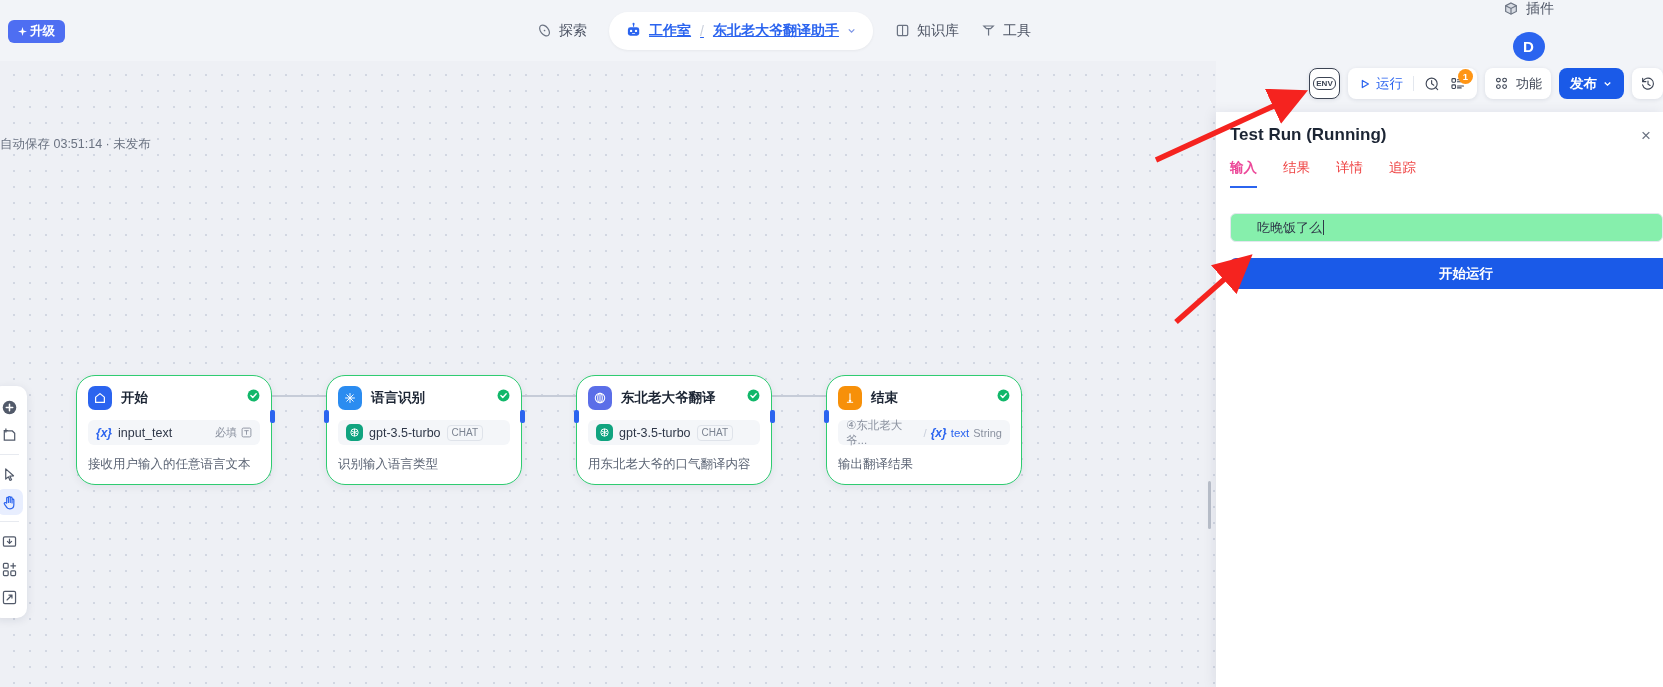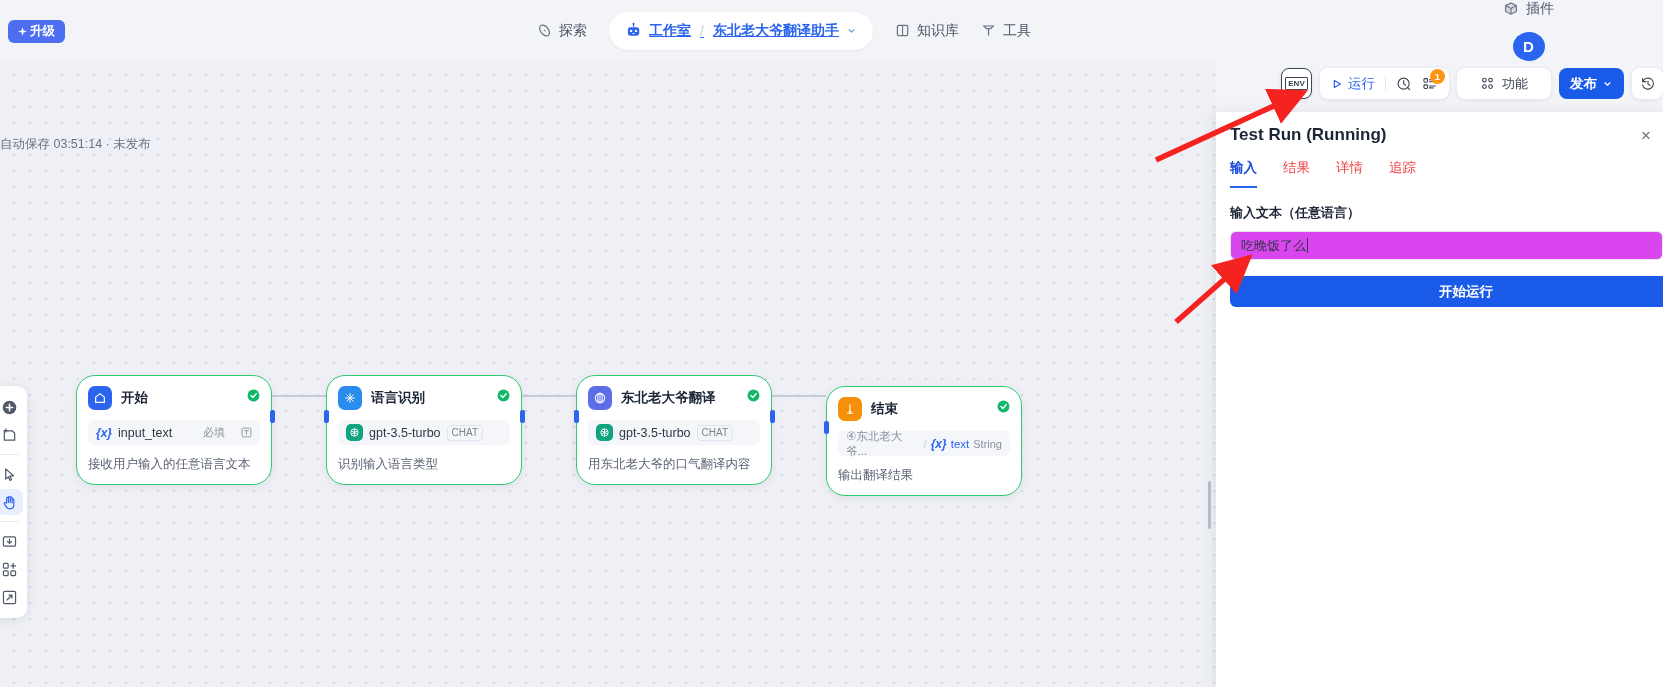--- a/index.html
+++ b/index.html
@@ -99,21 +99,21 @@
     color: #fff; flex: 0 0 auto;
   }
   .node-title { font-size: 13.5px; font-weight: 700; color: #1c2534; }
   .node-check { position: absolute; right: 0; top: 3px; }
   .node-param {
     margin-top: 10px; height: 25px; background: #f4f6f9; border-radius: 6px;
     display: flex; align-items: center; padding: 0 8px; gap: 6px;
     font-size: 12.5px; color: #2e3748;
   }
   .varx { color: #2b64ef; font-style: italic; font-weight: 700; font-size: 12px; }
-  .req { margin-left: auto; font-size: 11px; color: #8a919f; display: flex; align-items: center; gap: 16px; text-align: center; }
+  .req { margin-left: auto; font-size: 11px; color: #8a919f; display: flex; align-items: center; gap: 4px; text-align: center; }
   .chat-tag {
     border: 1px solid #dfe3ea; border-radius: 4px;
     font-size: 10px; color: #7b8391; padding: 1px 4px; line-height: 12px;
   }
   .node-desc { margin-top: 11px; font-size: 12.5px; color: #5b6474; }
   .model-ico {
     width: 17px; height: 17px; border-radius: 5px; background: #10a37f;
     display: flex; align-items: center; justify-content: center; color:#fff; flex:0 0 auto;
   }
   .port {
@@ -132,45 +132,45 @@
   .panel-title {
     font-size: 17px; font-weight: 700; color: #1c2534;
     padding: 13px 20px 0 14px;
   }
   .panel-close {
     position: absolute; right: 12px; top: 15px; color: #6b7382; cursor: pointer;
     font-size: 17px; line-height: 1;
   }
   .tabs { display: flex; gap: 26px; padding: 14px 0 0 14px; position: relative; }
   .tab { font-size: 13.5px; color: #ef4444; cursor: pointer; padding-bottom: 9px; }
-  .tab.active { color: #1d4ed8; font-weight: 700; border-bottom: 2.5px solid #2b64ef; }
+  .tab.active { color: #ec4899; font-weight: 700; border-bottom: 2.5px solid #2b64ef; }
   .panel-body { padding: 16px 0 0 14px; }
   .field-label { font-size: 13px; font-weight: 700; color: #1c2534; }
   .field-input {
     margin-top: 9px; height: 29px; width: 433px;
-    background: #d946ef; border: 1px solid #e3e7ee; border-radius: 6px;
-    display: flex; align-items: center; padding: 0 10px;
+    background: #86efac; border: 1px solid #e3e7ee; border-radius: 6px;
+    display: flex; align-items: center; padding: 0 26px;
     font-size: 13px; color: #2e3748;
   }
   .caret { width: 1px; height: 15px; background: #2e3748; margin-left: 1px; }
   .run-btn {
     margin-top: 16px; width: 472px; height: 31px;
     background: #1a5ae8; color: #fff; border-radius: 6px;
     display: flex; align-items: center; justify-content: center;
     font-size: 13.5px; font-weight: 700; cursor: pointer;
   }
 
   
   .toolbar {
     position: absolute; right: 0px; top: 68px;
     display: flex; align-items: center; gap: 8px; z-index: 5;
   }
   .tb-chip {
     background: #fff; border-radius: 8px; height: 31px;
-    display: flex; align-items: center; padding: 0 23px; gap: 7px;
+    display: flex; align-items: center; padding: 0 9px; gap: 7px;
     box-shadow: 0 1px 4px rgba(20,30,60,0.10); cursor: pointer;
     font-size: 13px; color: #3c4454;
   }
   .tb-run { color: #2b64ef; font-size: 13.5px; display: flex; align-items: center; gap: 5px; }
   .tb-sep { width: 1px; height: 15px; background: #e3e7ee; }
   .tb-badge {
     position: absolute; top: -7px; right: -7px;
     background: #ff9514; color: #fff; font-size: 9.5px; font-weight: 700;
     width: 15px; height: 15px; border-radius: 50%;
     display: flex; align-items: center; justify-content: center;
@@ -180,21 +180,21 @@
     display: flex; align-items: center; padding: 0 11px; gap: 5px;
     font-size: 13.5px; font-weight: 700; cursor: pointer;
   }
   .envbox {
     background: #fff; border-radius: 8px; width: 31px; height: 31px;
     display: flex; align-items: center; justify-content: center;
     box-shadow: 0 1px 4px rgba(20,30,60,0.10); cursor: pointer;
     font-size: 8px; font-weight: 700; color: #3c4454;
     border: 1.5px solid #3c4454;
   }
-  .env-inner { border: 1.4px solid #3c4454; border-radius: 1px; padding: 1px 2px; }
+  .env-inner { border: 1.4px solid #3c4454; border-radius: 6px; padding: 1px 2px; }
 
   
   .arrow { position: absolute; z-index: 20; pointer-events: none; }
   .scroll-hint {
     position: absolute; left: 1210px; top: 482px;
     width: 3px; height: 48px; background: #b9bfca; border-radius: 2px;
   }
 </style>
 </head>
 <body>
@@ -434,21 +434,21 @@
               <circle cx="6" cy="6" r="4"></circle>
               <path d="M6 2 V10 M2.4 4 L9.6 8 M2.4 8 L9.6 4"></path>
             </svg>
         </span>
         <span>gpt-3.5-turbo</span>
         <span class="chat-tag">CHAT</span>
       </div>
       <div class="node-desc">用东北老大爷的口气翻译内容</div>
     </div>
 
-    <div class="node" style="left:826px; top:314px;margin-top:11px;">
+    <div class="node" style="left:826px; top:314px;">
       <div class="port l"></div>
       <div class="node-head">
         <div class="node-ico" style="background:#f79009;">
           <svg width="14" height="14" viewBox="0 0 16 16" fill="none" stroke="#fff" stroke-width="1.3" stroke-linecap="round">
             <path d="M8 3.2 V9.4"></path>
               <circle cx="8" cy="11.2" r="1.4" fill="#fff" stroke="none"></circle>
               <path d="M5 12.8 H11"></path>
           </svg>
         </div>
         <div class="node-title">结束</div>
@@ -539,21 +539,20 @@
   <div class="panel">
     <div class="panel-title">Test Run (Running)</div>
     <div class="panel-close">×</div>
     <div class="tabs">
       <div class="tab active">输入</div>
       <div class="tab">结果</div>
       <div class="tab">详情</div>
       <div class="tab">追踪</div>
     </div>
     <div class="panel-body">
-      <div class="field-label">输入文本（任意语言）</div>
       <div class="field-input">
         <span>吃晚饭了么</span>
         <span class="caret"></span>
       </div>
       <div class="run-btn">开始运行</div>
     </div>
   </div>
 
   <svg class="arrow" style="left:1150px; top:85px;" width="230" height="90" viewBox="0 0 230 90">
     <defs>

